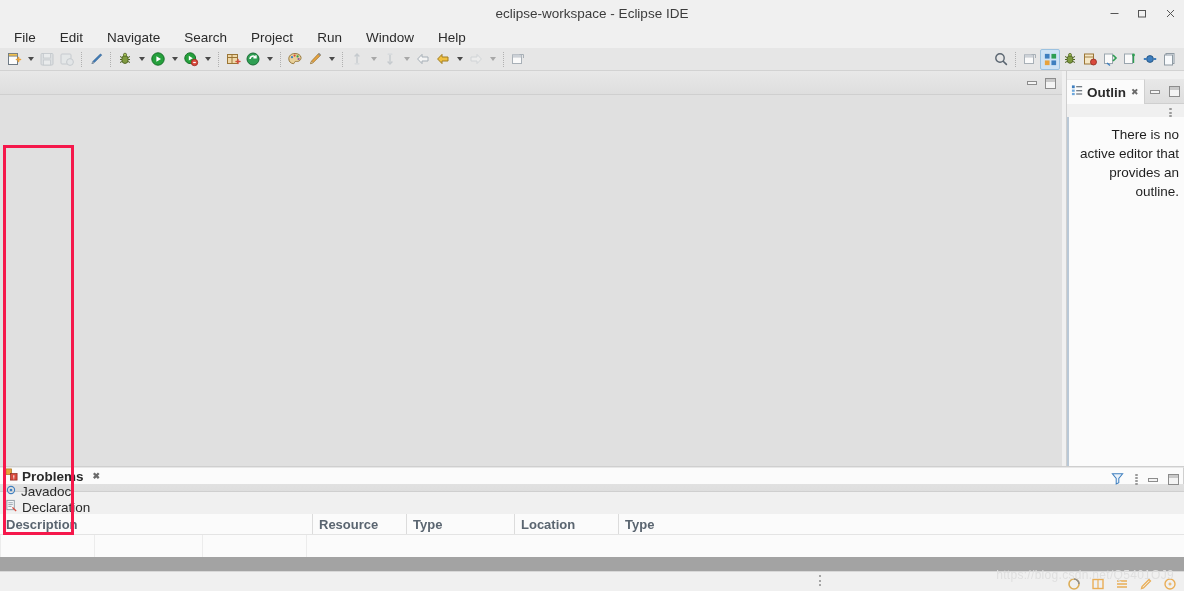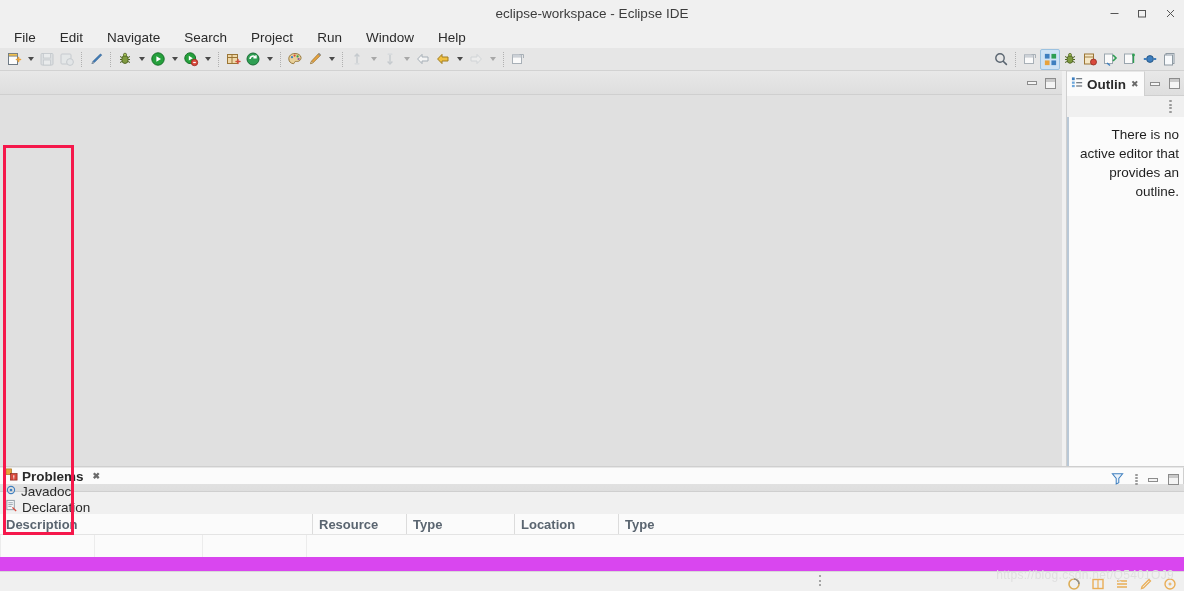--- a/index.html
+++ b/index.html
@@ -154,20 +154,21 @@
     position: absolute; left: 1066px; top: 0;
     width: 118px; height: 395px;
     background: #f0f0f0;
     border-left: 1px solid #cfcfcf;
   }
   .outline-tabstrip {
     position: relative;
     width: 118px; height: 25px;
     background: linear-gradient(to bottom, #e8e8e8, #dedede);
     border-bottom: 1px solid #cfcfcf;
+    margin-top: 8px;
   }
   .outline-tab {
     position: absolute; left: 0; top: 0;
     height: 25px;
     display: flex; align-items: center;
     padding: 0 5px 0 4px;
     background: #fbfbfb;
     border-right: 1px solid #cfcfcf;
     border-top: 1px solid #e7e7e7;
   }
@@ -243,21 +244,21 @@
   }
   .bp-summary {
     height: 22px; line-height: 22px;
     padding-left: 3px;
     font-size: 13px; color: #1f1f1f;
     background: #fbfbfb;
   }
   .bp-table {
     position: absolute; left: 0; top: 47px;
     width: 1184px; height: 58px;
-    background: #d946ef;
+    background: #a3a3a3;
   }
   .bp-thead {
     display: flex; height: 21px;
     background: #fbfbfb;
     border-bottom: 1px solid #e4e4e4;
   }
   .th {
     font-size: 13px; font-weight: bold; color: #5a6570;
     line-height: 21px;
     padding-left: 6px;

